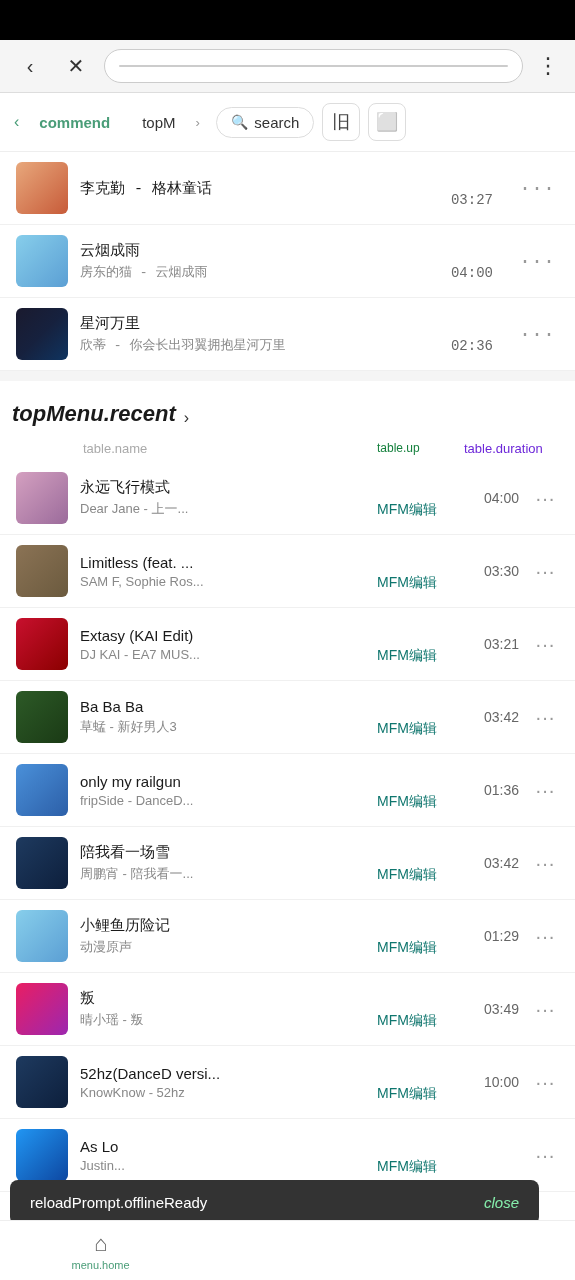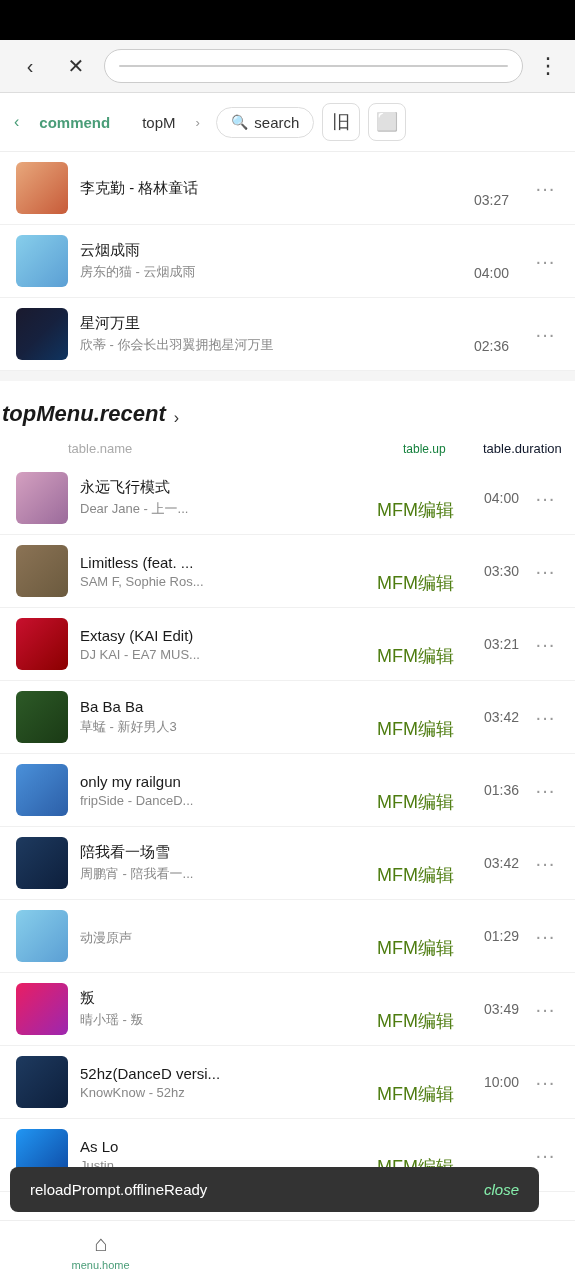--- a/index.html
+++ b/index.html
@@ -124,20 +124,21 @@
       border: 1px solid #ddd;
       border-radius: 8px;
       cursor: pointer;
       font-size: 18px;
       color: #444;
     }
 
     
     .song-list-top {
       padding: 0;
+      font-family: Liberation Mono, monospace;
     }
     .song-item {
       display: flex;
       align-items: center;
       padding: 10px 16px;
       border-bottom: 1px solid #f0f0f0;
       gap: 12px;
     }
     .song-thumb {
       width: 52px;
@@ -197,98 +198,97 @@
     }
 
     
     .section-sep {
       height: 10px;
       background: #f5f5f5;
     }
 
     
     .section-header {
-      padding: 20px 16px 8px 2px;
+      padding: 20px 16px 8px 12px;
       display: flex;
       align-items: flex-end;
       gap: 6px;
     }
     .section-title {
       font-size: 22px;
       font-weight: 700;
       color: #1a1a1a;
       font-style: italic;
     }
     .section-arrow {
       font-size: 16px;
       color: #333;
       margin-left: 2px;
     }
 
     
     .table-header {
       display: flex;
-      align-items: center;
-      padding: 6px 16px;
-      gap: 0;
+      padding: 6px 24px;
+      gap: 7px;
     }
     .table-header-thumb {
       width: 52px;
       flex-shrink: 0;
     }
     .col-name {
       flex: 1;
       font-size: 13px;
       color: #aaa;
     }
     .col-up {
       width: 80px;
       font-size: 12px;
       color: #15803d;
       text-align: left;
     }
     .col-duration {
       width: 60px;
       font-size: 13px;
-      color: #0f172a;
+      color: #6d28d9;
       text-align: right;
-      margin-right: 16px;
+      margin-right: 27px;
     }
 
     
     .recent-song-item {
       display: flex;
       align-items: center;
       padding: 10px 16px;
       border-bottom: 1px solid #f0f0f0;
       gap: 12px;
     }
     .recent-song-info {
       flex: 1;
       min-width: 0;
     }
     .recent-col-up {
       width: 80px;
-      font-size: 18px;
-      color: #4d7c0f;
+      font-size: 14px;
+      color: #0f766e;
       flex-shrink: 0;
       margin-top: 24px;
     }
     .recent-col-duration {
       width: 50px;
       font-size: 14px;
       color: #666;
       text-align: right;
       flex-shrink: 0;
     }
 
     
     .offline-bar {
       position: fixed;
-      bottom: 68px;
+      bottom: 55px;
       left: 0;
       right: 26px;
       background: #333;
       color: #fff;
       display: flex;
       align-items: flex-end;
       justify-content: space-between;
       padding: 14px 20px;
       border-radius: 0;
       z-index: 100;
@@ -482,20 +482,21 @@
       <div class="song-title">陪我看一场雪</div>
       <div class="song-artist">周鹏宵 - 陪我看一...</div>
     </div>
     <div class="recent-col-up">MFM编辑</div>
     <div class="recent-col-duration">03:42</div>
     <span class="song-more">···</span>
   </div>
     <div class="recent-song-item">
     <div class="song-thumb thumb-2"></div>
     <div class="recent-song-info">
+      <div class="song-title">小鲤鱼历险记</div>
       <div class="song-artist">动漫原声</div>
     </div>
     <div class="recent-col-up">MFM编辑</div>
     <div class="recent-col-duration">01:29</div>
     <span class="song-more">···</span>
   </div>
     <div class="recent-song-item">
     <div class="song-thumb thumb-10"></div>
     <div class="recent-song-info">
       <div class="song-title">叛</div>

